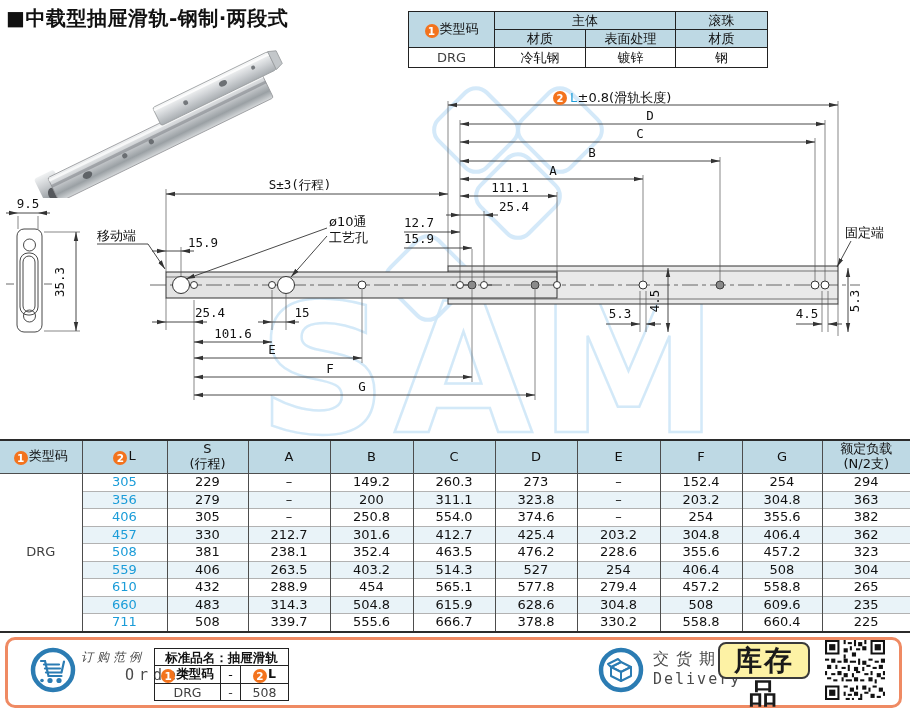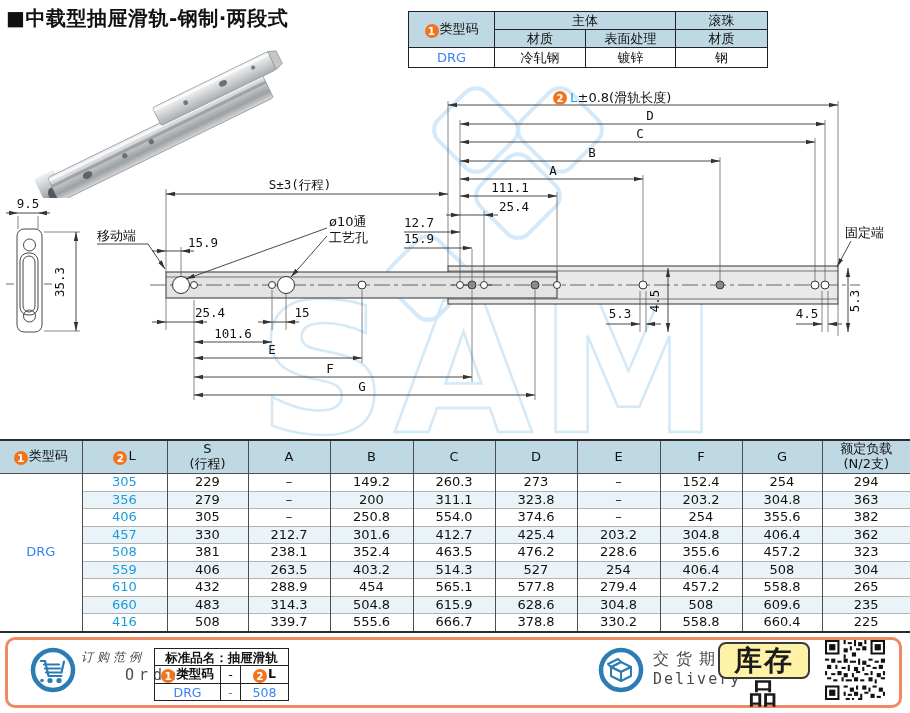--- a/index.html
+++ b/index.html
@@ -6,21 +6,21 @@
   #page{position:relative;width:910px;height:713px;background:#fff;overflow:hidden;
         font-family:"DejaVu Sans","Liberation Sans",sans-serif;color:#111;}
   
   .title{position:absolute;left:6px;top:5px;font-size:20px;font-weight:bold;letter-spacing:.5px;}
   
   .spec{position:absolute;left:408px;top:11px;border-collapse:collapse;table-layout:fixed;}
   .spec th,.spec td{border:1px solid #222;text-align:center;font-weight:normal;
         font-size:13px;padding:0;height:17px;line-height:16px;}
   .spec th{background:#bed9e4;}
   .spec td{height:19px;}
-  .blue{color:#3b82f6;}
+  .blue{color:#404040;}
   .badge{display:inline-flex;width:14px;height:14px;border-radius:50%;background:#f3731d;color:#fff;
         font-size:10.5px;font-weight:bold;align-items:center;justify-content:center;
         vertical-align:-2px;margin-right:1px;line-height:14px;}
   
   .photo{position:absolute;left:10px;top:28px;}
   .drawing{position:absolute;left:0;top:75px;}
   .dim{stroke:#333;stroke-width:0.9;fill:none;}
   .ext{stroke:#555;stroke-width:0.7;fill:none;}
   .rail{fill:#e9e9e9;stroke:#333;stroke-width:1;}
   .rail2{fill:#e3e3e3;stroke:#333;stroke-width:1;}
@@ -423,21 +423,21 @@
           <td>314.3</td>
           <td>504.8</td>
           <td>615.9</td>
           <td>628.6</td>
           <td>304.8</td>
           <td>508</td>
           <td>609.6</td>
           <td>235</td>
         </tr>
         <tr>
-          <td class="lcell">416</td>
+          <td class="lcell">711</td>
           <td>508</td>
           <td>339.7</td>
           <td>555.6</td>
           <td>666.7</td>
           <td>378.8</td>
           <td>330.2</td>
           <td>558.8</td>
           <td>660.4</td>
           <td>225</td>
         </tr>

